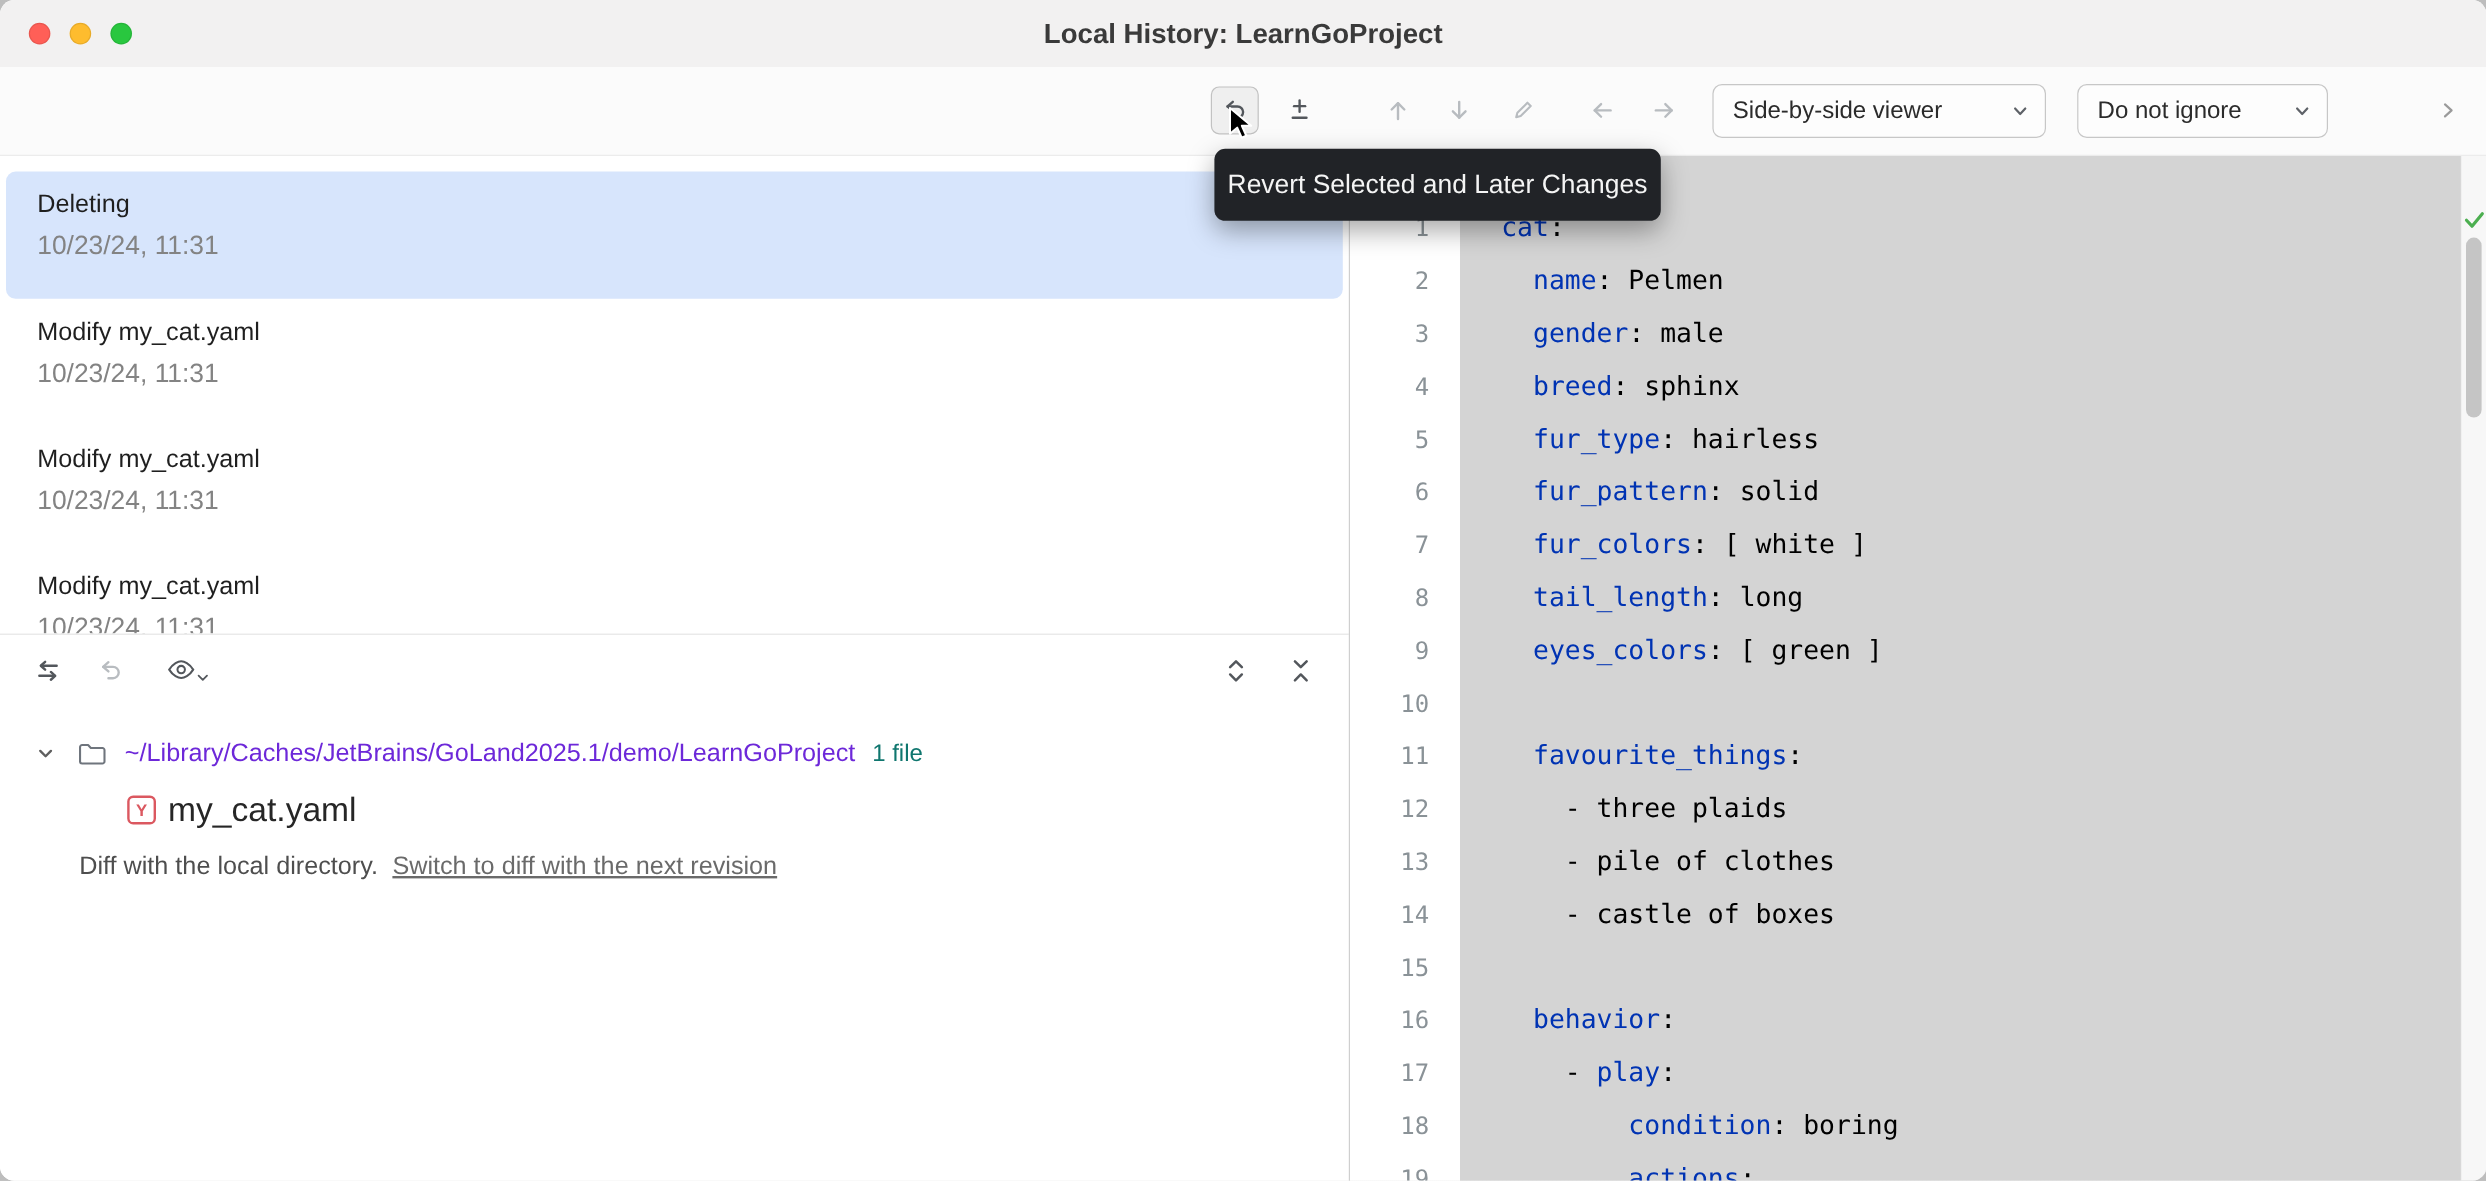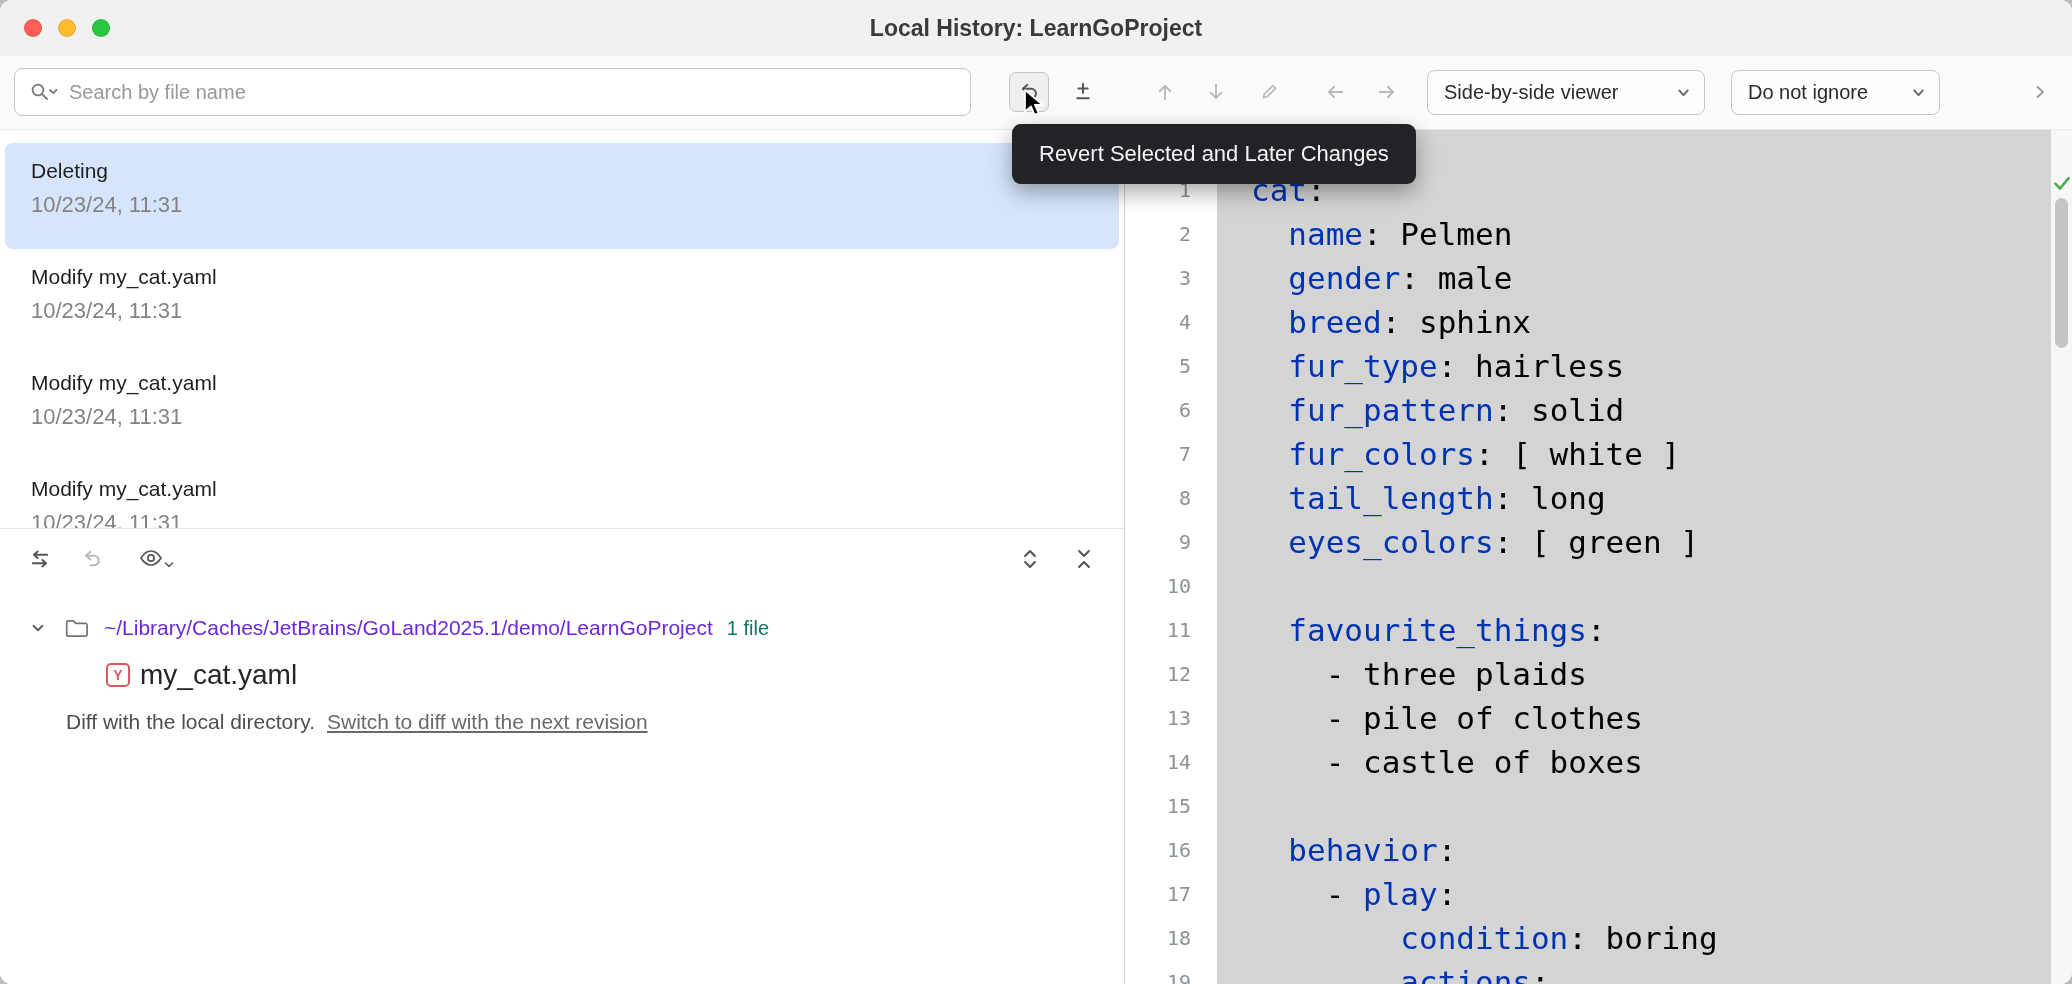--- a/index.html
+++ b/index.html
@@ -16,21 +16,21 @@
   
   .toolbar{position:absolute;top:56px;left:0;right:0;height:74px;background:#fbfbfb;border-bottom:1px solid #ececec;}
   .search{position:absolute;left:14px;top:12px;width:957px;height:48px;border:1px solid #c7c7c7;border-radius:8px;background:#fff;display:flex;align-items:center;padding:0 14px;gap:10px;}
   .search input{border:none;outline:none;flex:1;font-size:20px;color:#333;background:transparent;font-family:"Liberation Sans",sans-serif;}
   .search input::placeholder{color:#96999d;}
   .iconbtn{position:absolute;width:40px;height:40px;top:16px;display:flex;align-items:center;justify-content:center;border-radius:7px;}
   .iconbtn.hovered{background:#efefef;border:1px solid #c2c2c2;}
   .dd{position:absolute;top:14px;height:45px;border:1px solid #c7c7c7;border-radius:8px;background:#fdfdfd;display:flex;align-items:center;justify-content:space-between;padding:0 12px 0 16px;font-size:20px;color:#2b2b2b;}
 
   
-  .tooltip{position:absolute;left:1012px;top:124px;height:60px;line-height:60px;padding:0 27px;background:var(--tooltip-bg,#212327);color:#f4f4f4;font-size:22px;border-radius:9px;white-space:nowrap;z-index:50;box-shadow:0 8px 22px rgba(0,0,0,.35);}
+  .tooltip{position:absolute;left:1012px;top:124px;height:60px;line-height:60px;padding:0 11px;background:var(--tooltip-bg,#212327);color:#f4f4f4;font-size:22px;border-radius:9px;white-space:nowrap;z-index:50;box-shadow:0 8px 22px rgba(0,0,0,.35);}
 
   
   .rev-list{position:absolute;left:0;top:130px;width:1124px;height:398px;overflow:hidden;background:#fff;padding-top:13px;}
   .rev-item{height:106px;margin:0 5px;border-radius:8px;padding:16px 0 0 26px;}
   .rev-item.selected{background:var(--selection,#d7e5fc);}
   .rev-title{font-size:21px;color:#1f1f1f;}
   .rev-date{font-size:22px;color:#838383;margin-top:9px;}
 
   
   .details{position:absolute;left:0;top:528px;width:1124px;bottom:0;background:#fff;border-top:1px solid #e5e5e5;}
@@ -40,21 +40,21 @@
   .count-text{font-size:20px;color:#0f766e;margin-left:14px;}
   .file-text{font-size:28px;color:#262626;margin-left:10px;}
   .note-text{font-size:21px;color:#4e4e4e;}
   .link-text{font-size:21px;color:#6a6a6a;text-decoration:underline;margin-left:12px;cursor:pointer;}
   .yaml-badge{width:24px;height:24px;border:2px solid #db5860;border-radius:5px;background:#fff;color:#db5860;font-size:14px;font-weight:700;display:flex;align-items:center;justify-content:center;}
 
   
   .editor{position:absolute;left:1124px;top:130px;right:0;bottom:0;border-left:1px solid #cfcfcf;background:linear-gradient(to right,#ffffff 92px,var(--editor-bg,#d4d4d4) 92px);padding-top:38px;overflow:hidden;}
   .code-row{display:flex;height:44px;align-items:center;}
   .ln{width:92px;padding-right:26px;text-align:right;font-family:"DejaVu Sans Mono",monospace;font-size:20px;color:#8a9297;flex:none;}
-  .code{flex:1;font-family:"DejaVu Sans Mono",monospace;font-size:31px;white-space:pre;padding-left:34px;color:#000;}
+  .code{flex:1;font-family:"DejaVu Sans Mono",monospace;font-size:22px;white-space:pre;padding-left:34px;color:#000;}
   .code .k{color:var(--key-color,#0033b3);}
   .code .t{color:#000;}
   .stripe{position:absolute;top:0;right:0;bottom:0;width:22px;background:#f7f7f7;border-left:1px solid #d8d8d8;}
   .thumb{position:absolute;left:4px;top:68px;width:13px;height:150px;border-radius:7px;background:#c5c5c5;}
 
   .cursor{position:absolute;left:1022px;top:88px;z-index:60;}
   svg{display:block;}
 </style>
 </head>
 <body>
@@ -64,30 +64,20 @@
   <div class="titlebar">
     <div class="lights">
       <div class="light l-red"></div>
       <div class="light l-yellow"></div>
       <div class="light l-green"></div>
     </div>
     <div class="title">Local History: LearnGoProject</div>
   </div>
 
   <div class="toolbar">
-    <div class="search">
-      <span>
-        <svg width="30" height="22" viewBox="0 0 30 22">
-          <circle cx="9" cy="9" r="5.4" fill="none" stroke="#77797c" stroke-width="1.8"></circle>
-          <line x1="13.2" y1="13.2" x2="18" y2="18" stroke="#77797c" stroke-width="1.8" stroke-linecap="round"></line>
-          <polyline points="21,9 24.2,12.2 27.4,9" fill="none" stroke="#77797c" stroke-width="1.8" stroke-linecap="round" stroke-linejoin="round"></polyline>
-        </svg>
-      </span>
-      <input type="text" placeholder="Search by file name" style="">
-    </div>
 
     <div class="iconbtn hovered" style="left:1009px;">
       <span>
         <svg width="22" height="22" viewBox="0 0 20 20">
           <path d="M8.5 3.5 L4.5 7 L8.5 10.5" fill="none" stroke="#53575c" stroke-width="1.8" stroke-linecap="round" stroke-linejoin="round"></path>
           <path d="M4.5 7 H12 a4.3 4.3 0 0 1 0 8.6 H8.5" fill="none" stroke="#53575c" stroke-width="1.8" stroke-linecap="round"></path>
         </svg>
       </span>
     </div>
 

